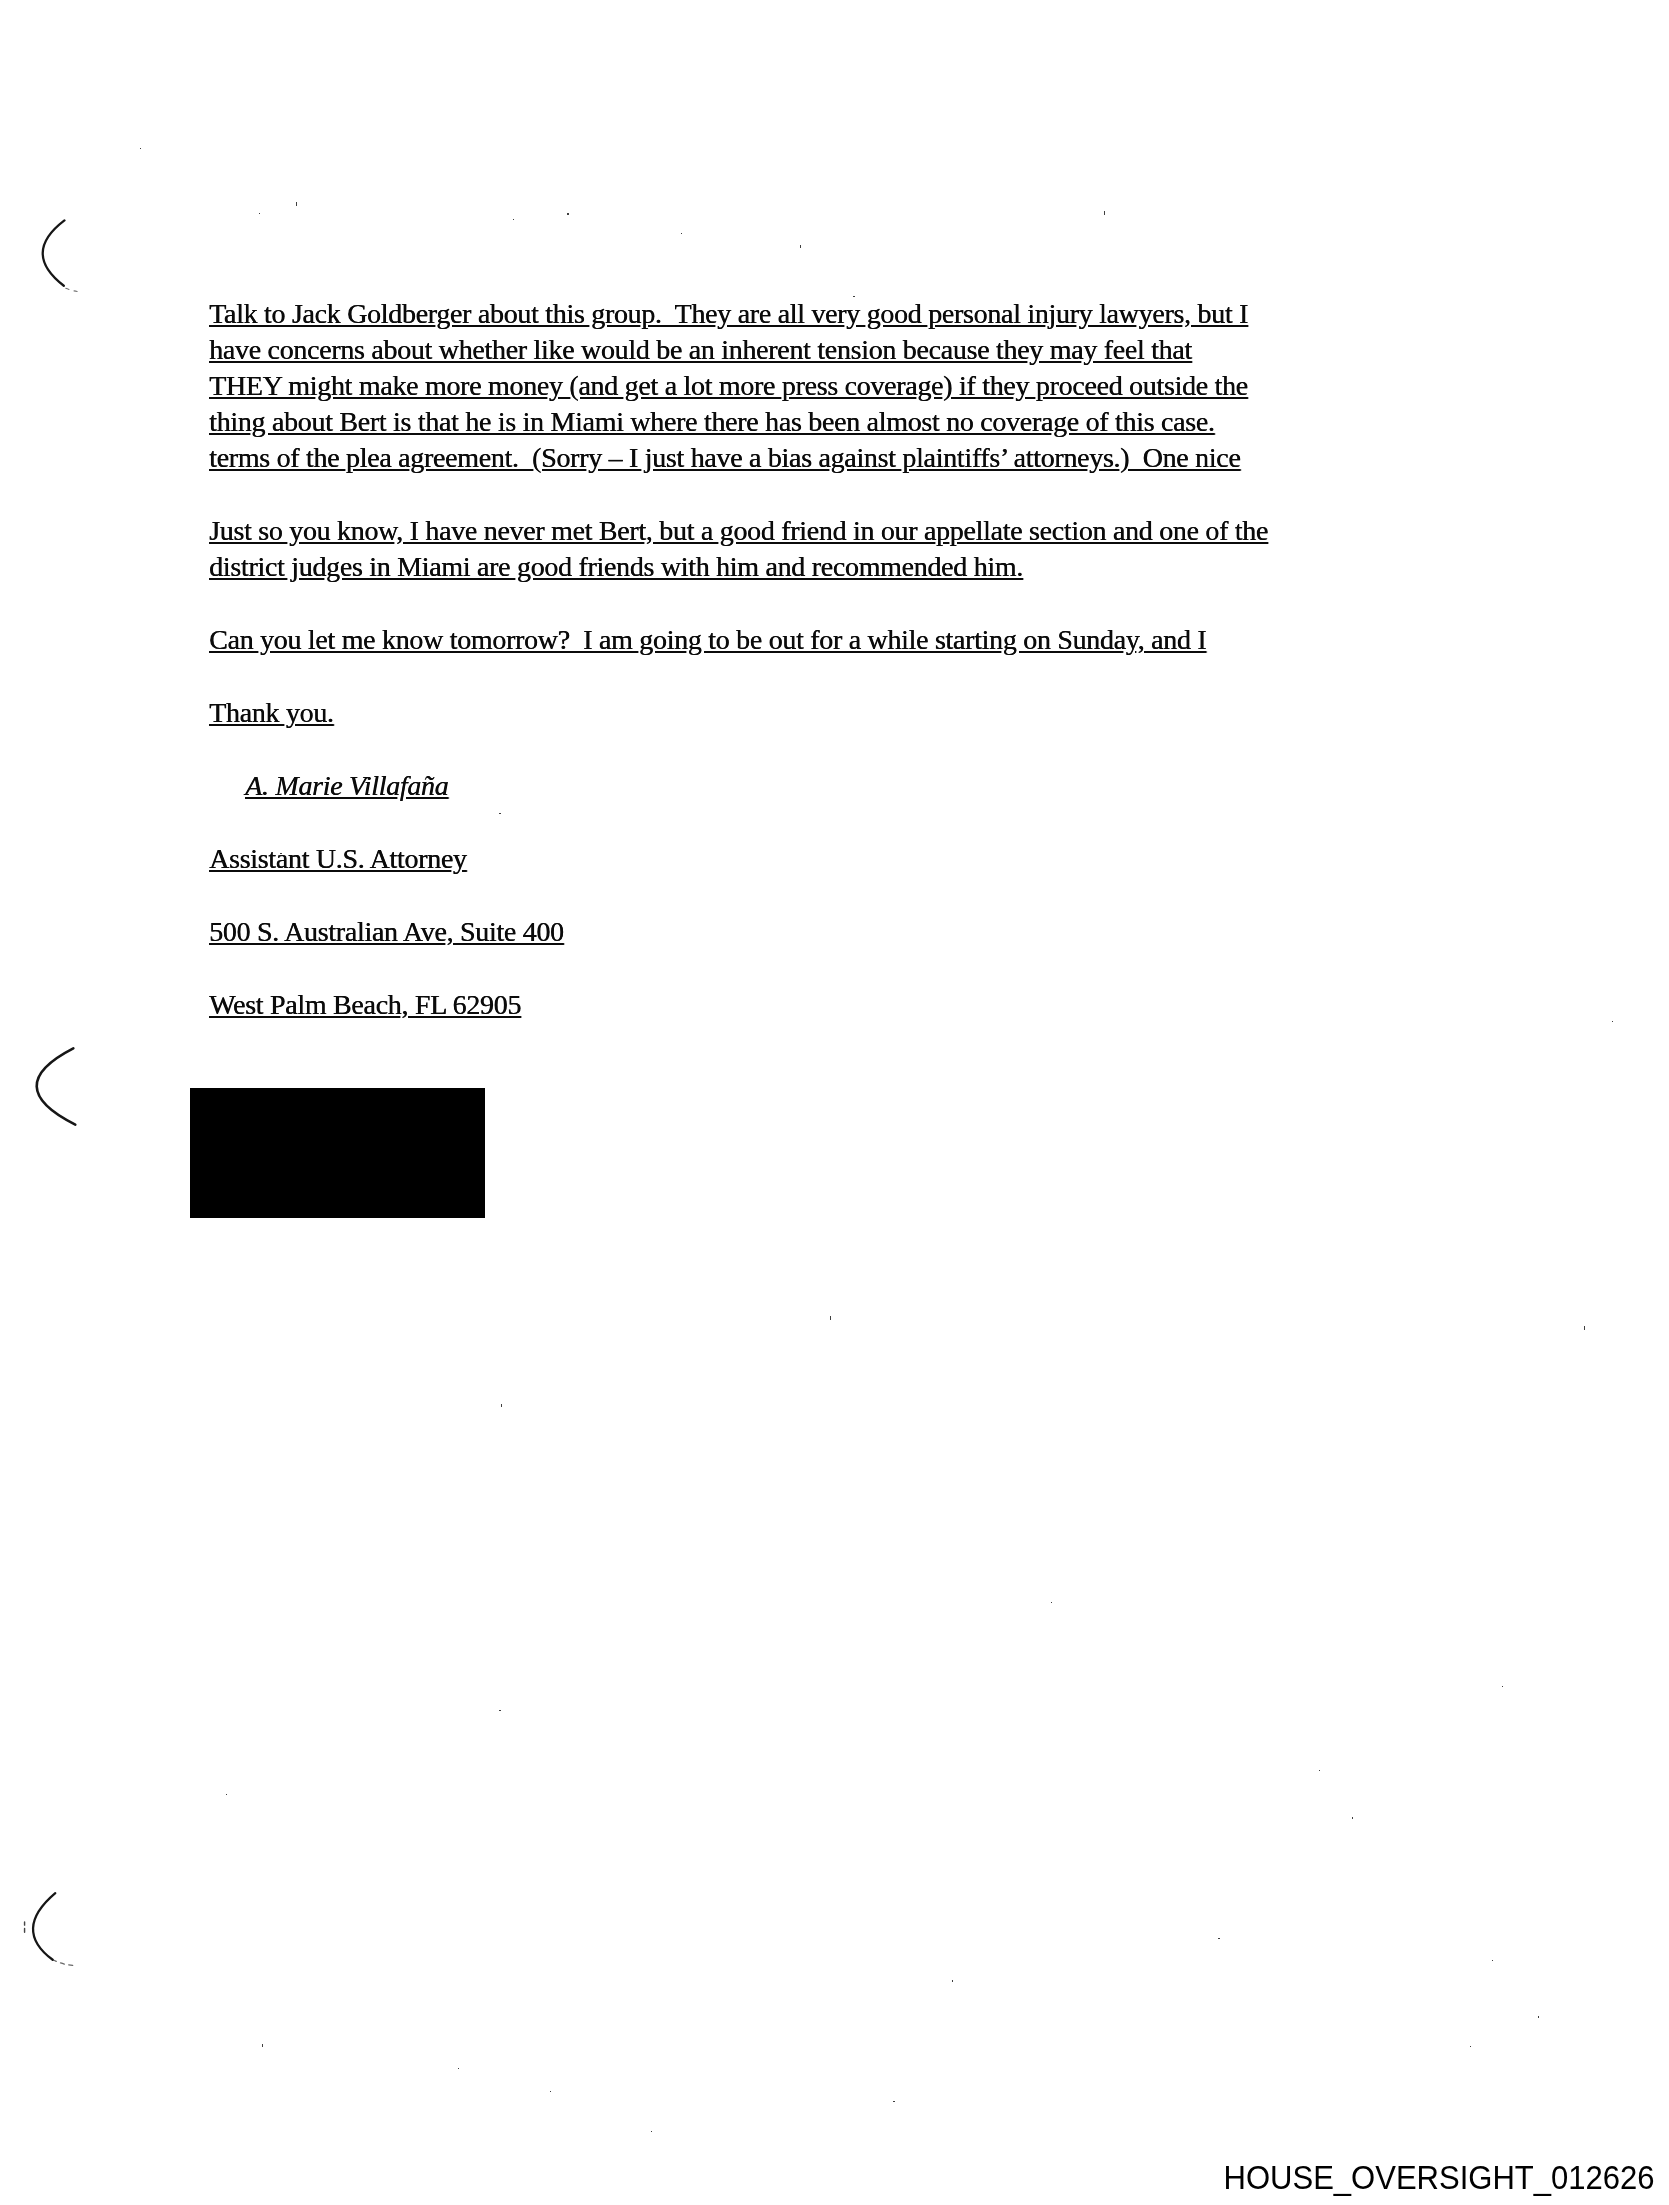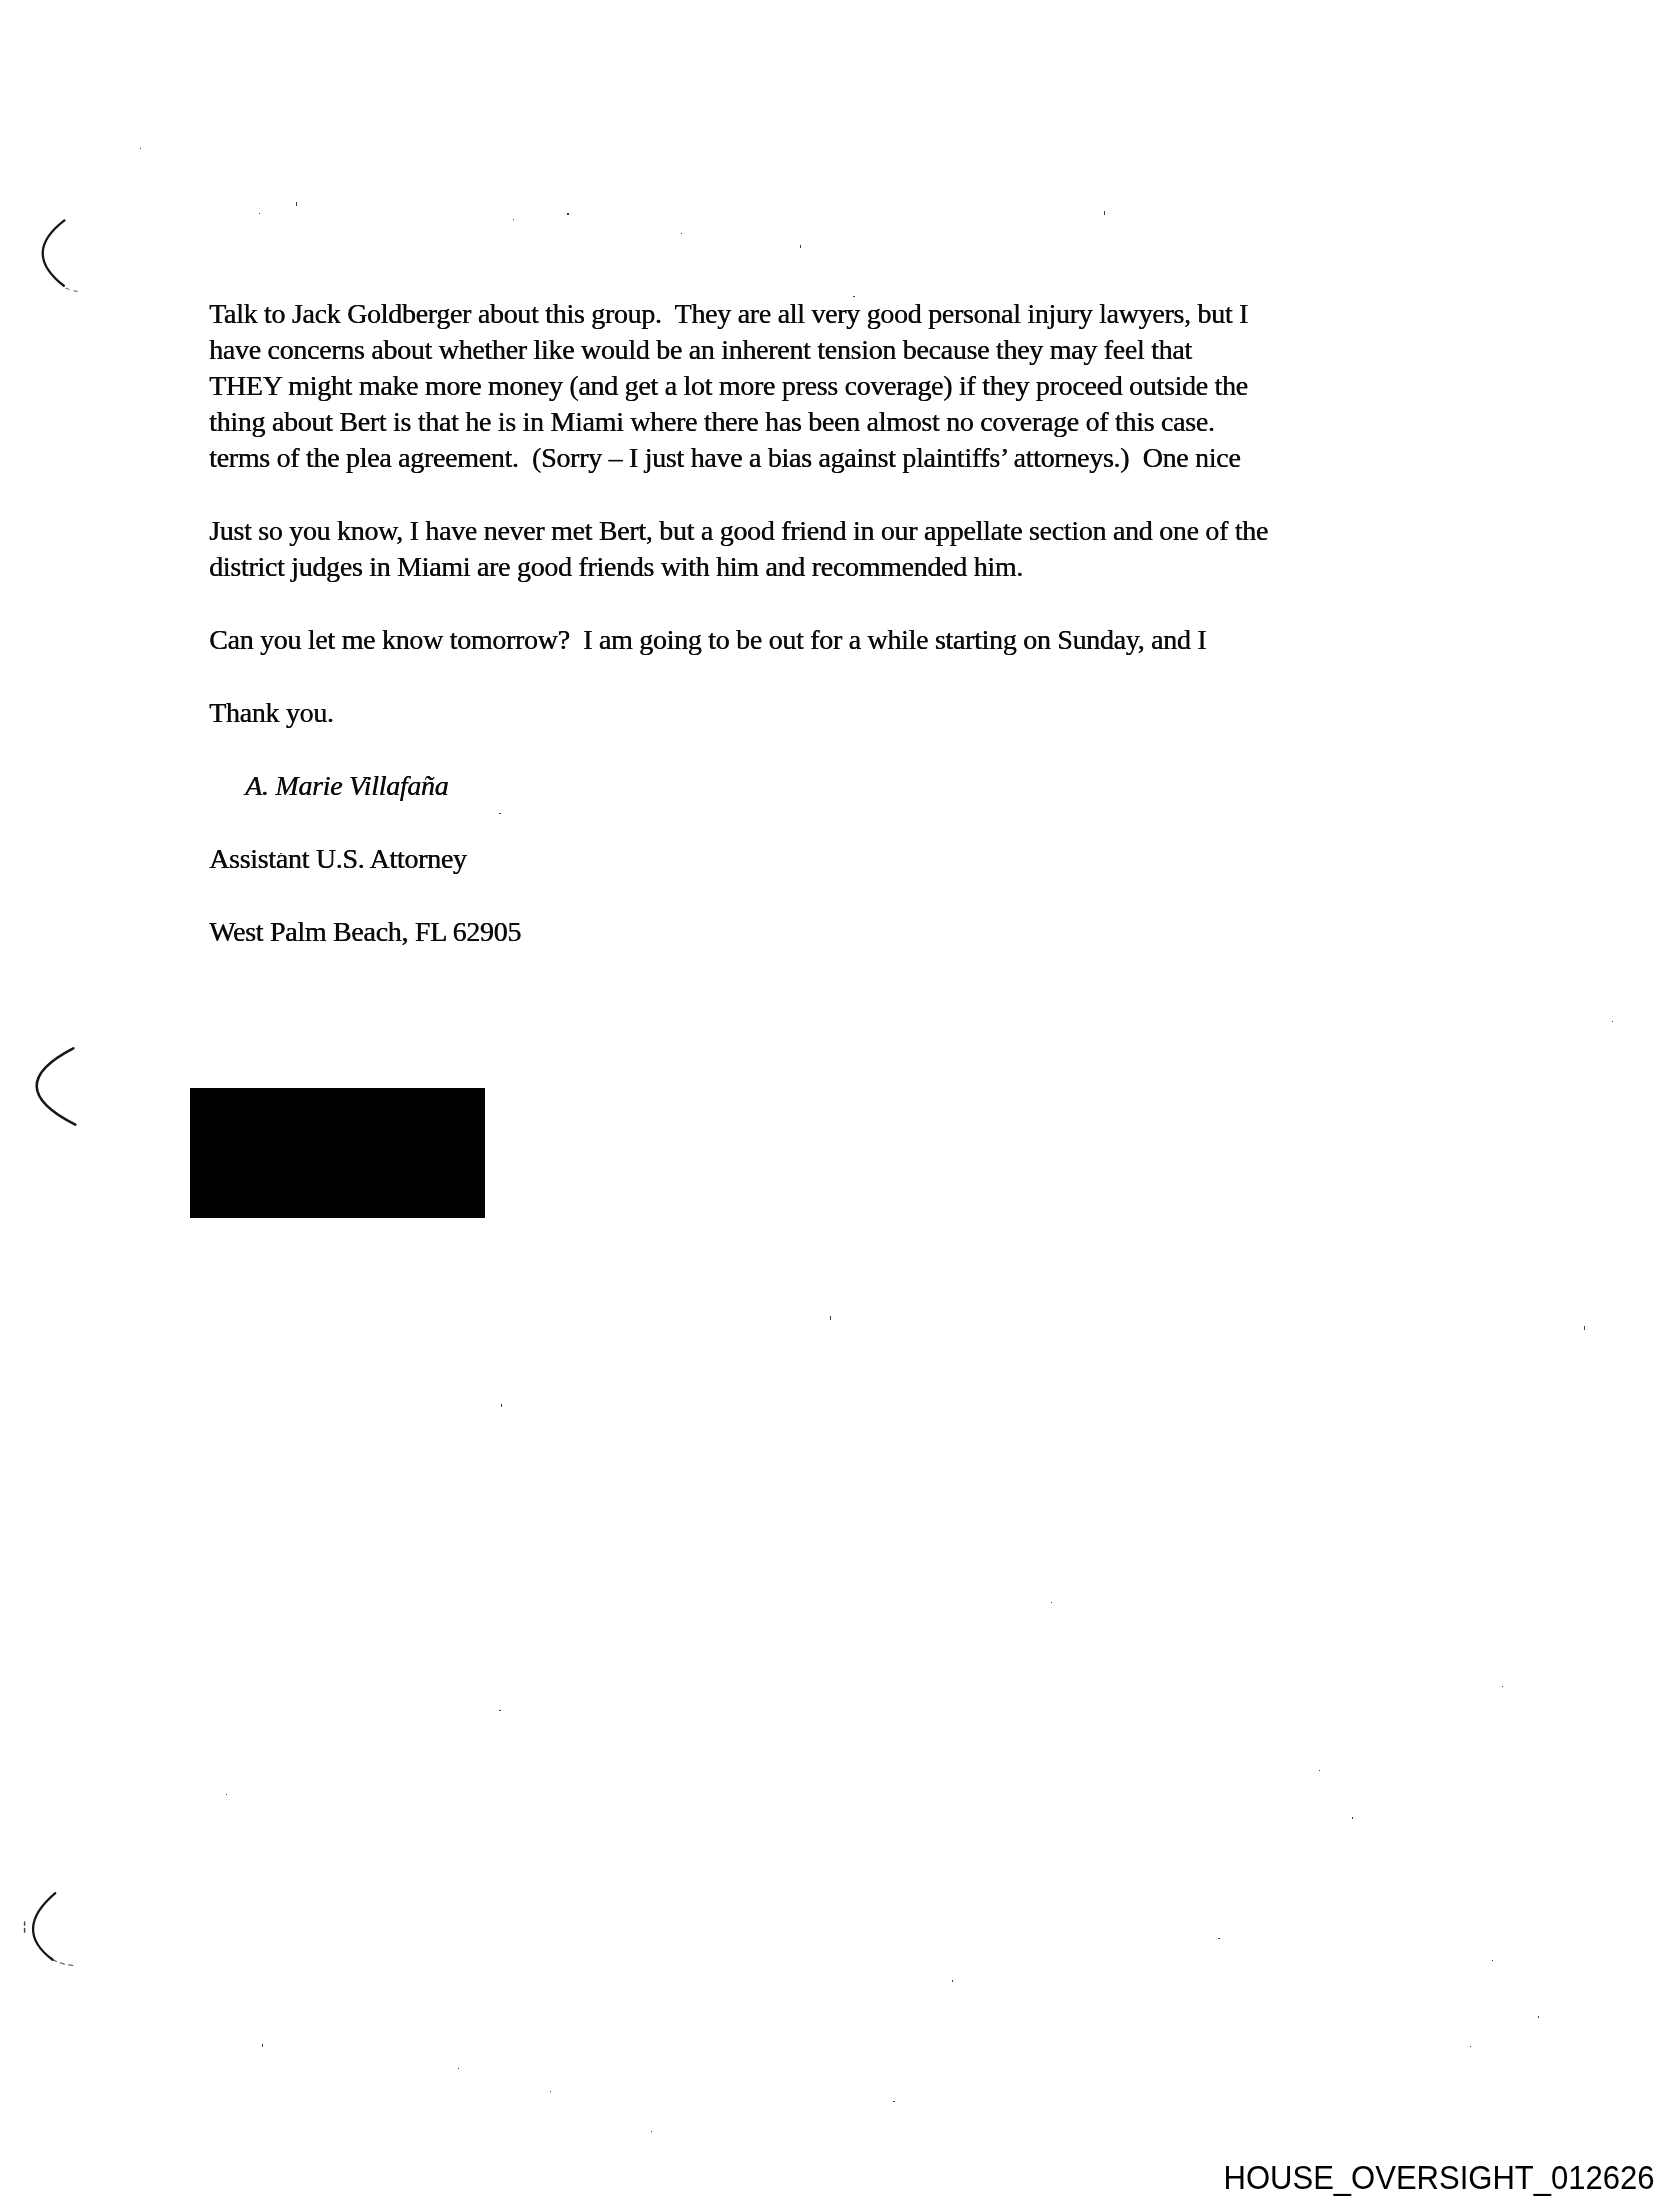--- a/index.html
+++ b/index.html
@@ -24,21 +24,21 @@
     position: absolute;
     left: 209px; top: 296px;
     width: 1224px;
     color: var(--ink);
     font-size: 28px;
     line-height: 36px;
     letter-spacing: -0.3px;
     text-shadow: 0.4px 0 0 currentColor; 
   }
   .para { margin: 0 0 37px 0; }
-  .line { white-space: pre; }
+  .line { white-space: pre; text-decoration: underline; }
   .para.italic .line { font-style: italic; margin-left: 36px; }
   
   .redaction {
     position: absolute;
     left: 190px; top: 1088px;
     width: 295px; height: 130px;
     background: var(--redaction);
   }
   
   .arc { position: absolute; pointer-events: none; }
@@ -97,20 +97,23 @@
     <div class="para">
       <div class="line">Thank you.</div>
     </div>
     <div class="para italic">
       <div class="line">A. Marie Villafaña</div>
     </div>
     <div class="para">
       <div class="line">Assistant U.S. Attorney</div>
     </div>
     <div class="para">
+      <div class="line">500 S. Australian Ave, Suite 400</div>
+    </div>
+    <div class="para">
       <div class="line">West Palm Beach, FL 62905</div>
     </div>
   </div>
 
   <div class="redaction"></div>
 
   <div class="speck" style="left:140px; top:148px; width:1.3px; height:1.3px;"></div>
   <div class="speck" style="left:296px; top:202px; width:1.3px; height:3.9px;"></div>
   <div class="speck" style="left:259px; top:213px; width:1.3px; height:1.3px;"></div>
   <div class="speck" style="left:567px; top:213px; width:2px; height:2px;"></div>

